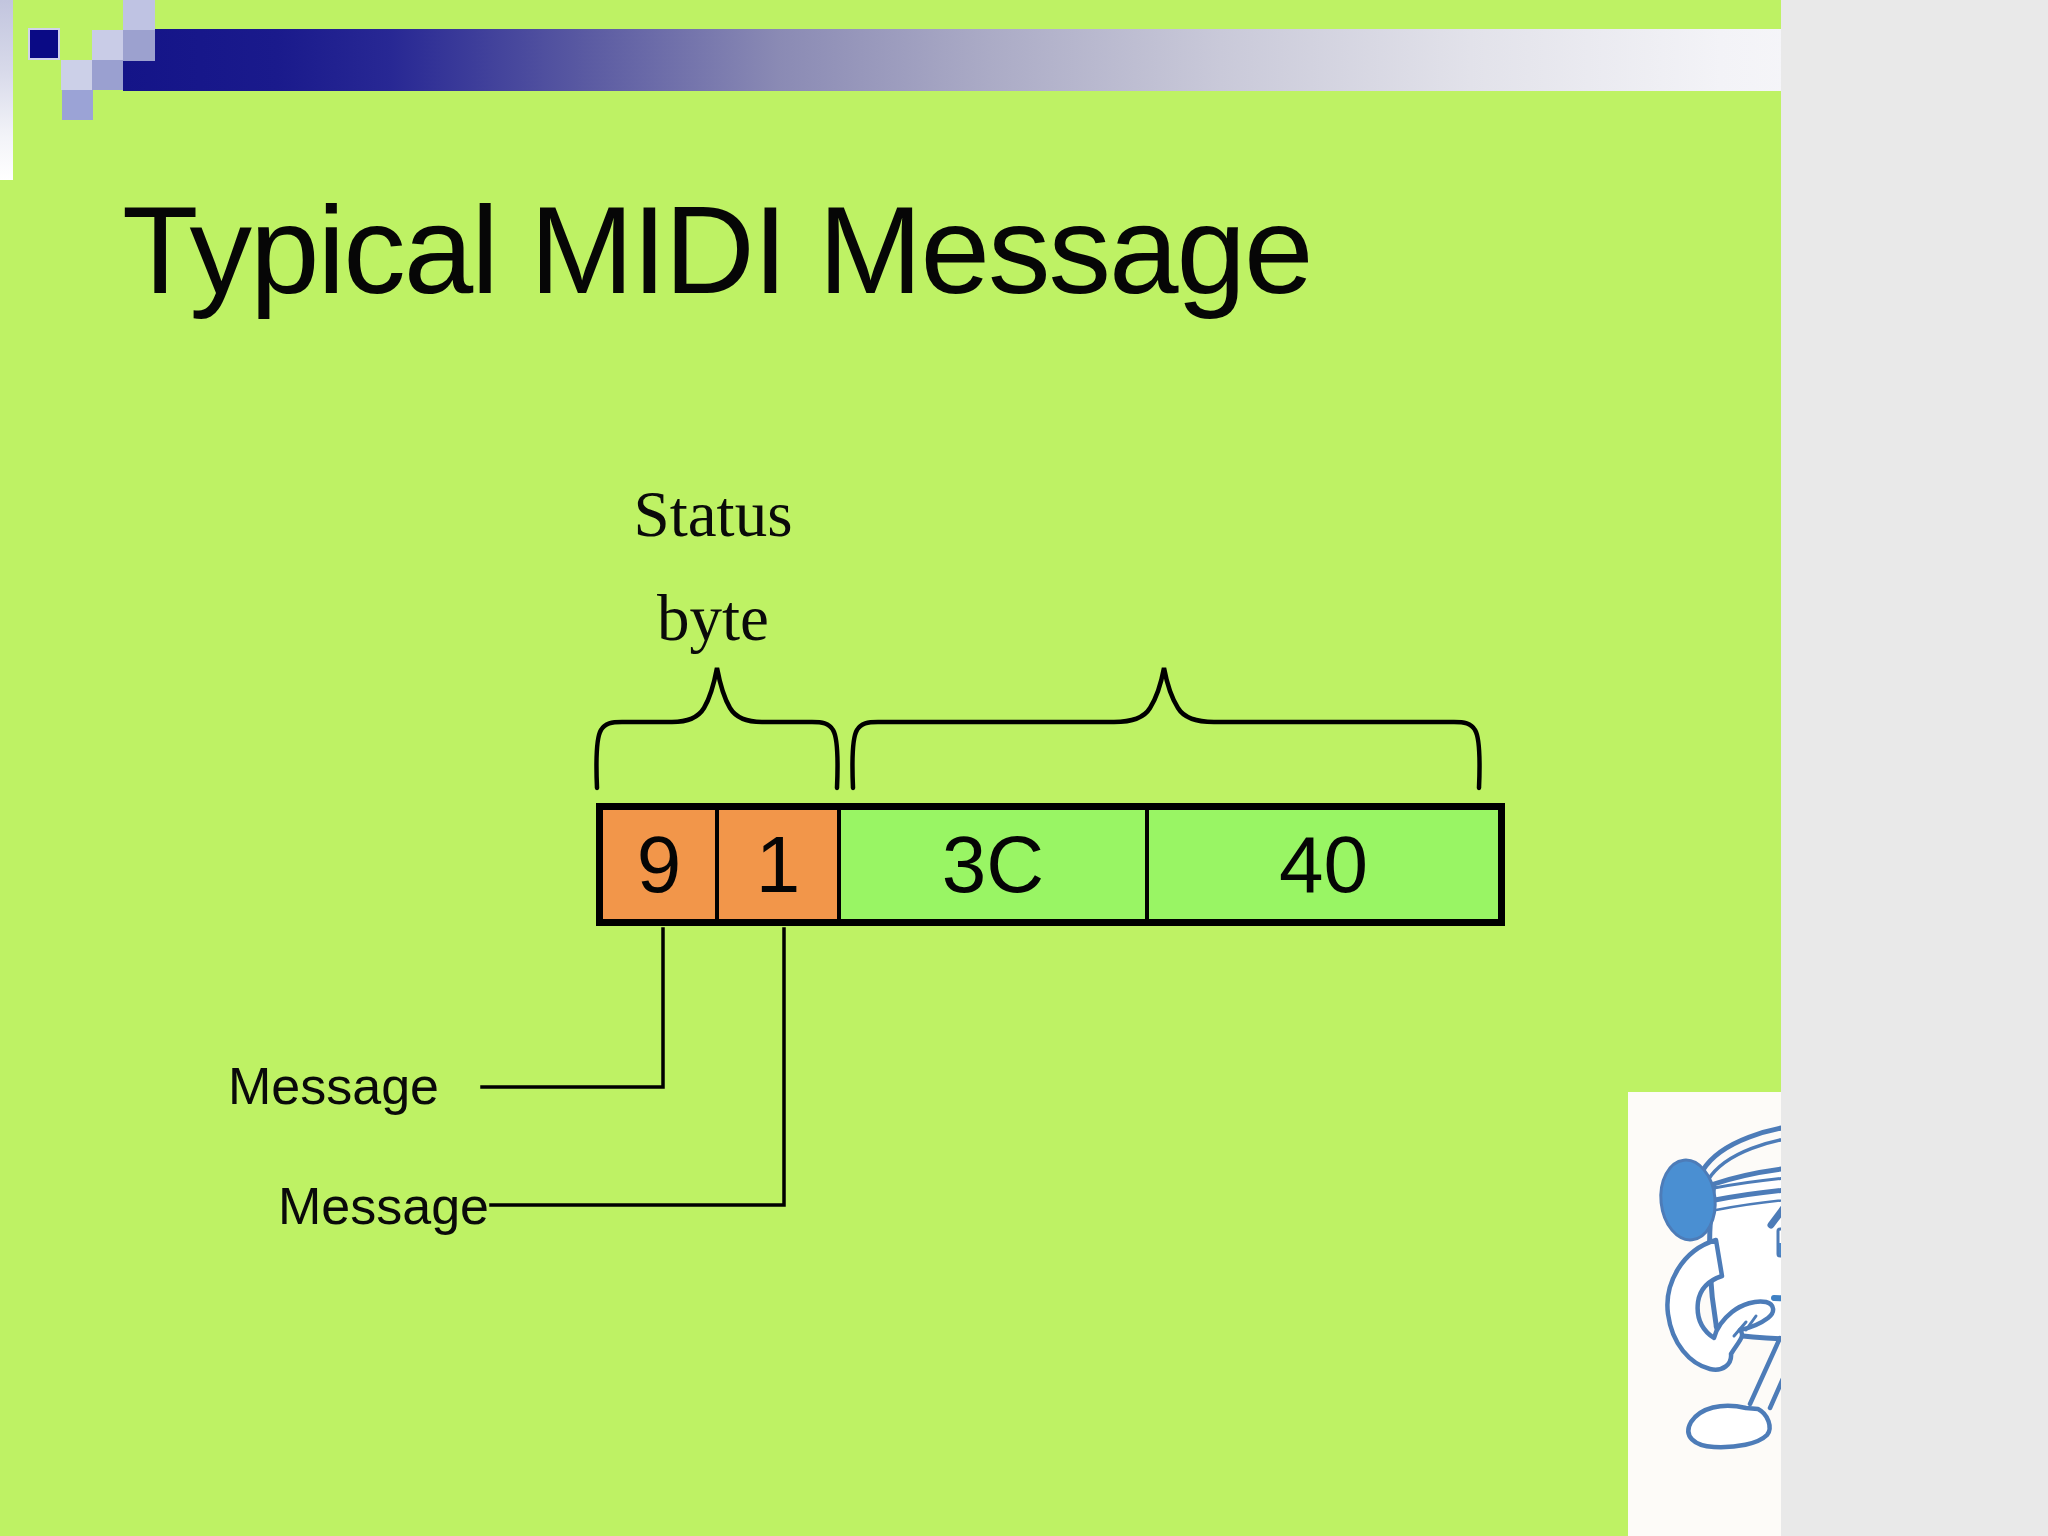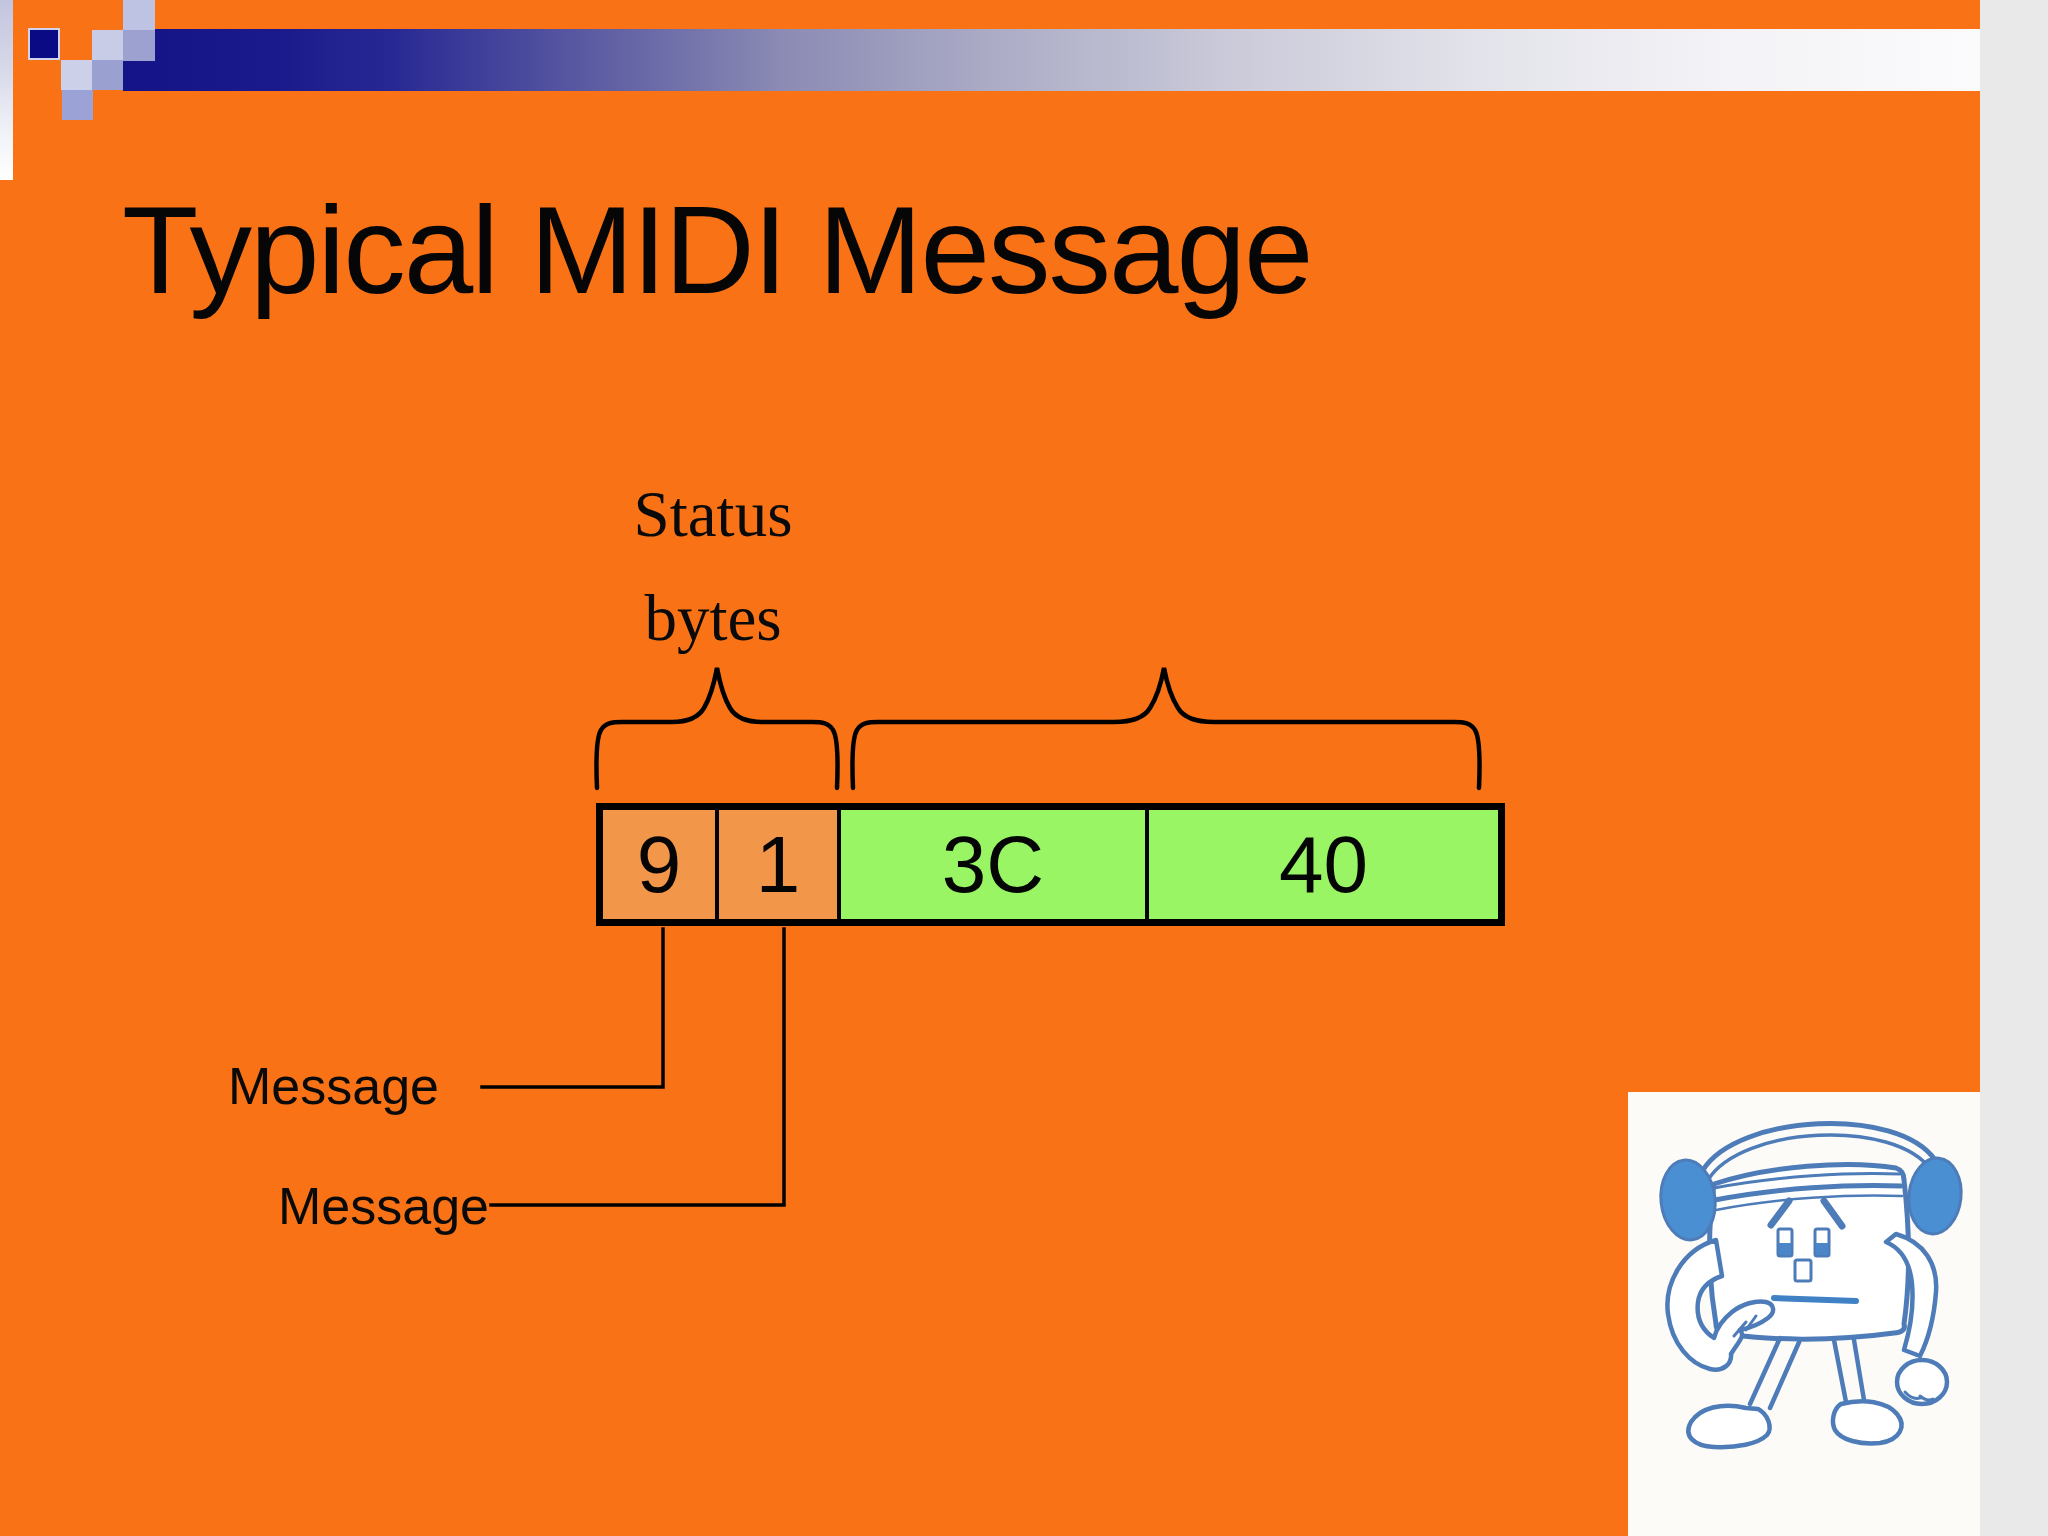--- a/index.html
+++ b/index.html
@@ -1,17 +1,17 @@
 <!DOCTYPE html>
 <html><head>
 <meta charset="utf-8">
 <style>
   html,body{margin:0;padding:0;background:#e9e9e9;}
   .slide{
-    position:relative;width:1980px;height:1536px;background:#f97316;
+    position:relative;width:1781px;height:1536px;background:#bef264;
     overflow:hidden;font-family:"Liberation Sans",sans-serif;color:#0a0a0a;
   }
   
   .left-strip{position:absolute;left:0;top:0;width:13px;height:180px;
     background:linear-gradient(180deg,#c2c5de 0%,#d8daea 40%,#f2f3f8 75%,#ffffff 100%);}
   .header-bar{position:absolute;left:123px;top:29px;width:1925px;height:62px;
     background:linear-gradient(90deg,#141488 0%,#1a1a8c 8%,#282894 14%,#5a5aa2 24%,
       #8a8ab4 34%,#ababc6 45%,#c9c9d9 57%,#e2e2ea 70%,#f3f3f7 83%,#fdfdfe 100%);}
   .sq{position:absolute;}
   .sq-navy{left:28px;top:28px;width:32px;height:32px;background:#0a0a85;
@@ -60,21 +60,21 @@
   <div class="sq sq-b"></div>
   <div class="sq sq-c"></div>
   <div class="sq sq-d"></div>
   <div class="sq sq-e"></div>
   <div class="sq sq-f"></div>
 
   <div class="title">Typical MIDI Message</div>
 
   <div class="grp-label grp-status">
     <div>Status</div>
-    <div>bytes</div>
+    <div>byte</div>
   </div>
   <div class="grp-label grp-data">
   </div>
 
   <svg class="overlay" viewBox="0 0 2048 1536">
     <g fill="none" stroke="#000" stroke-width="4.5" stroke-linecap="round">
 
       <path d="M 597 788
         C 596 765, 596 738, 601 730 C 605 723, 612 722, 622 722
         L 672 722 C 688 722, 698 718, 704 708 C 710 698, 714 684, 717 668

